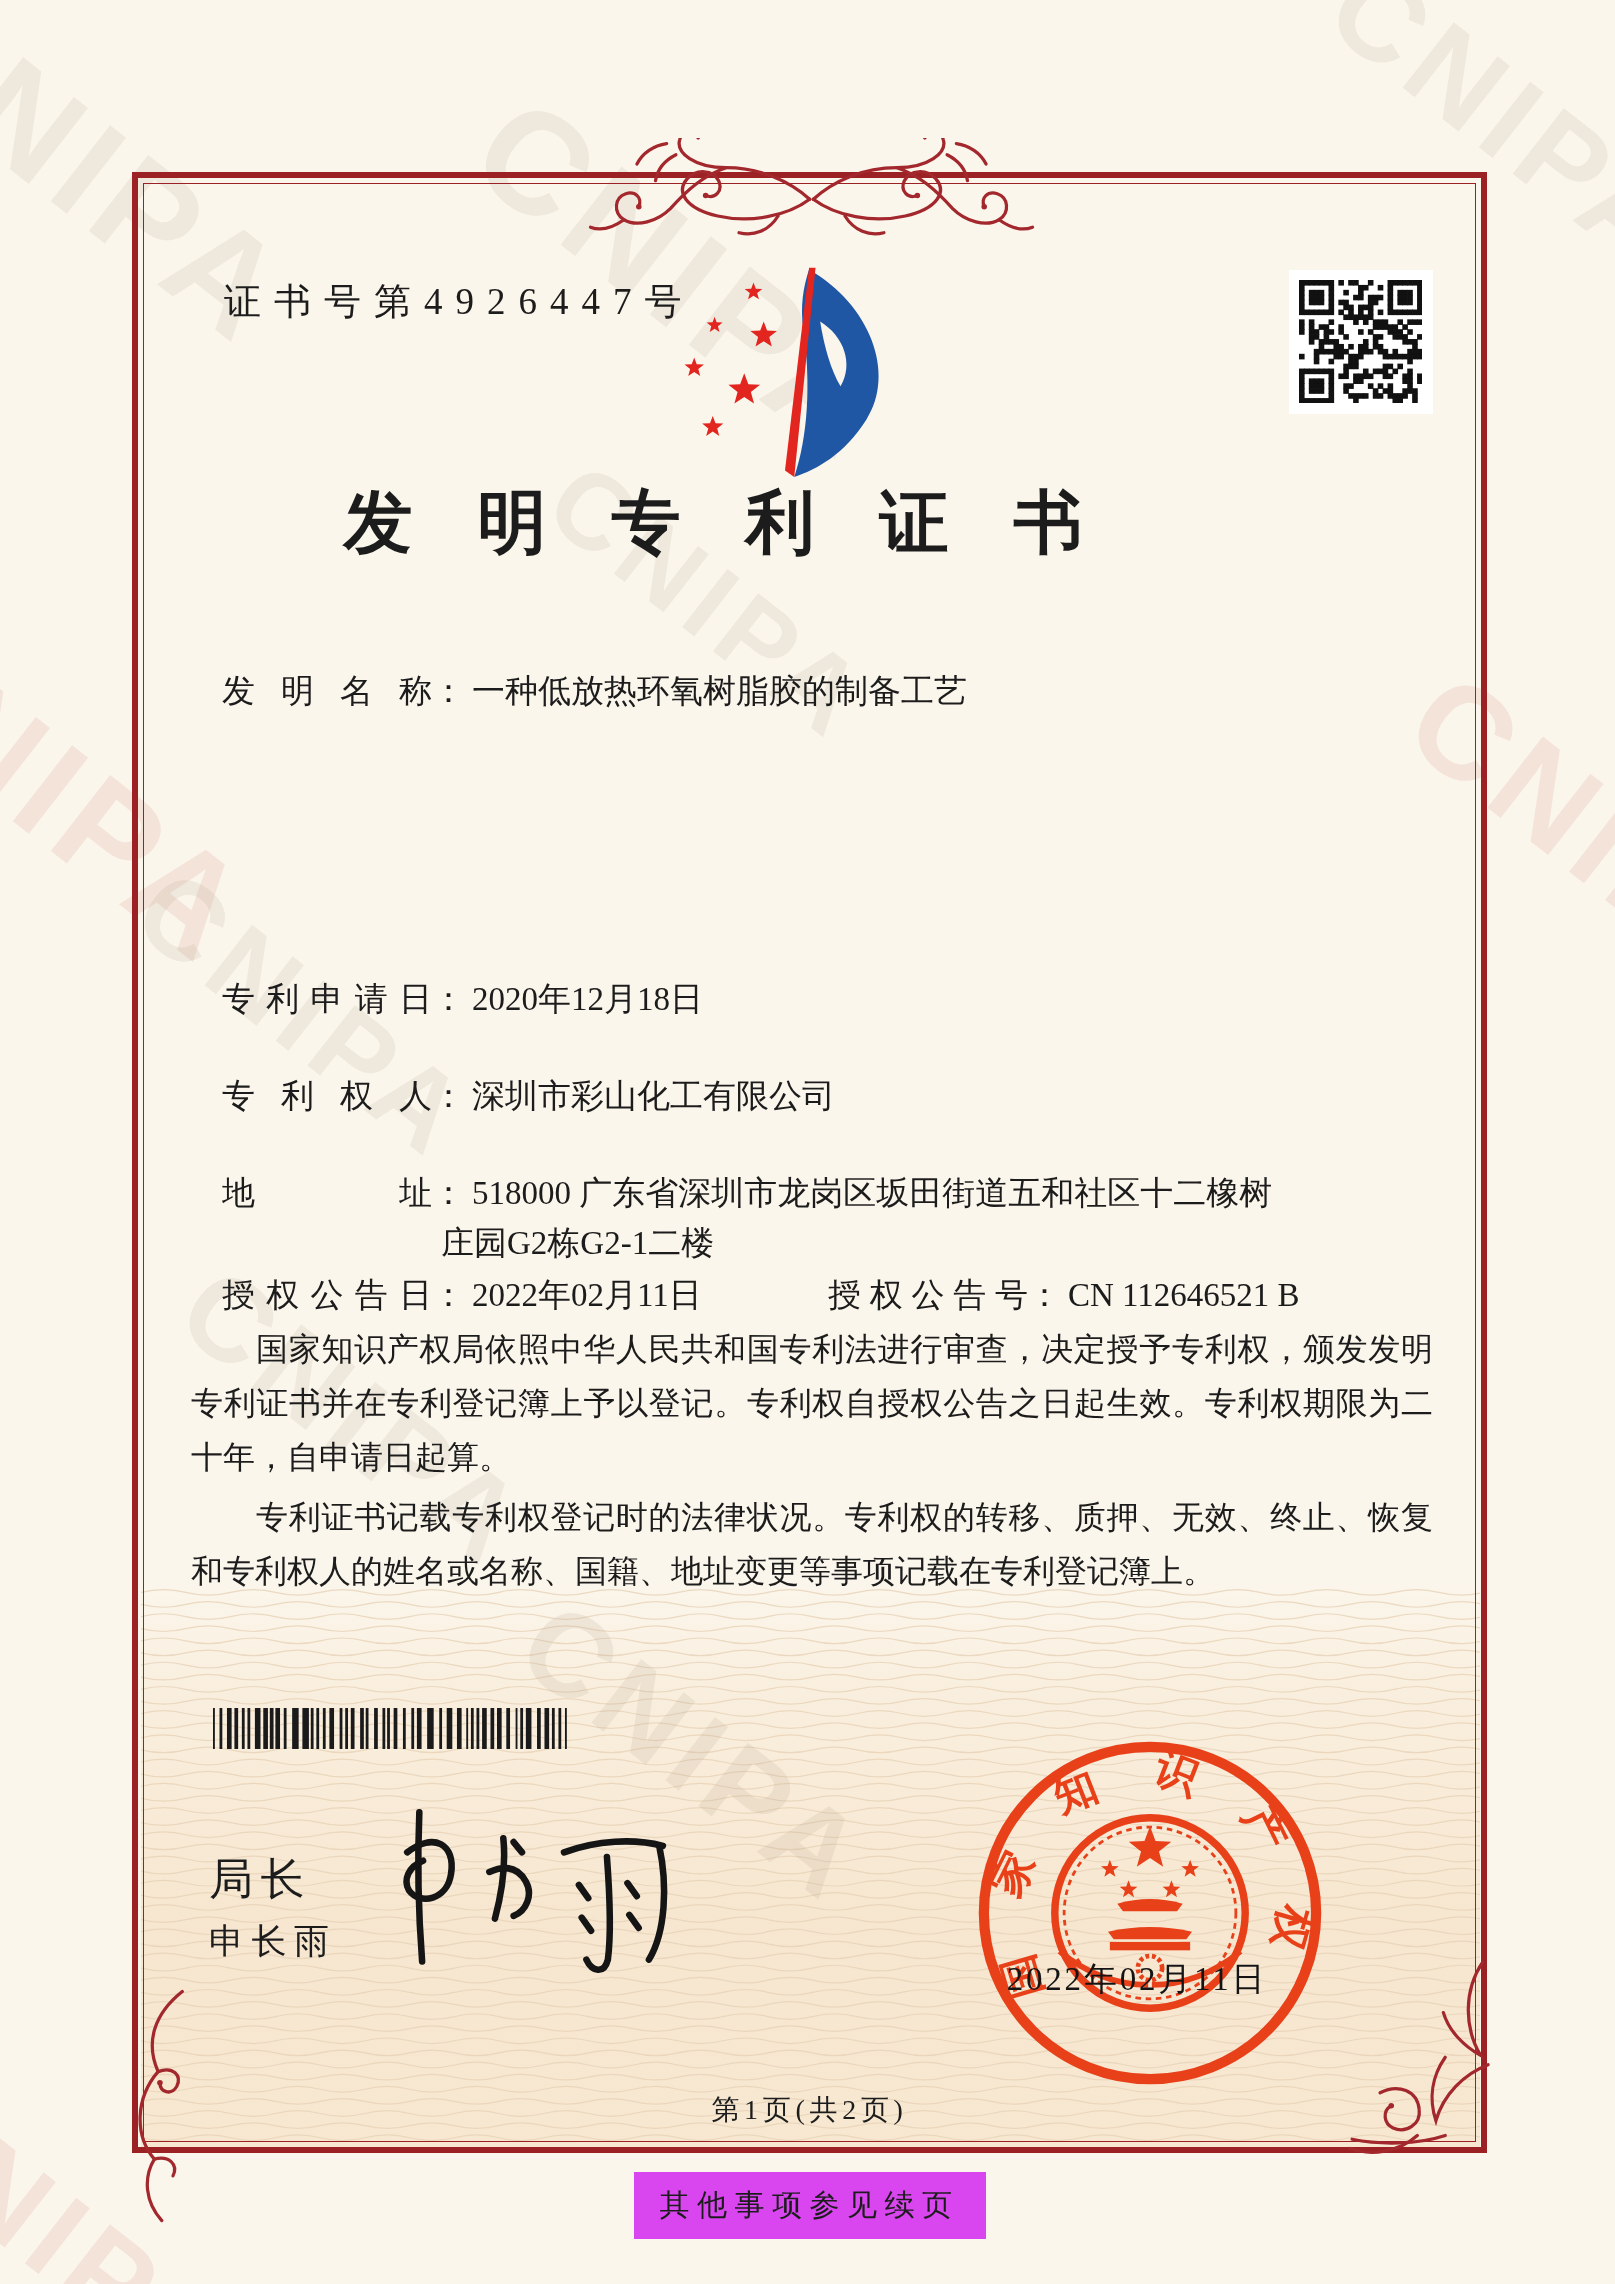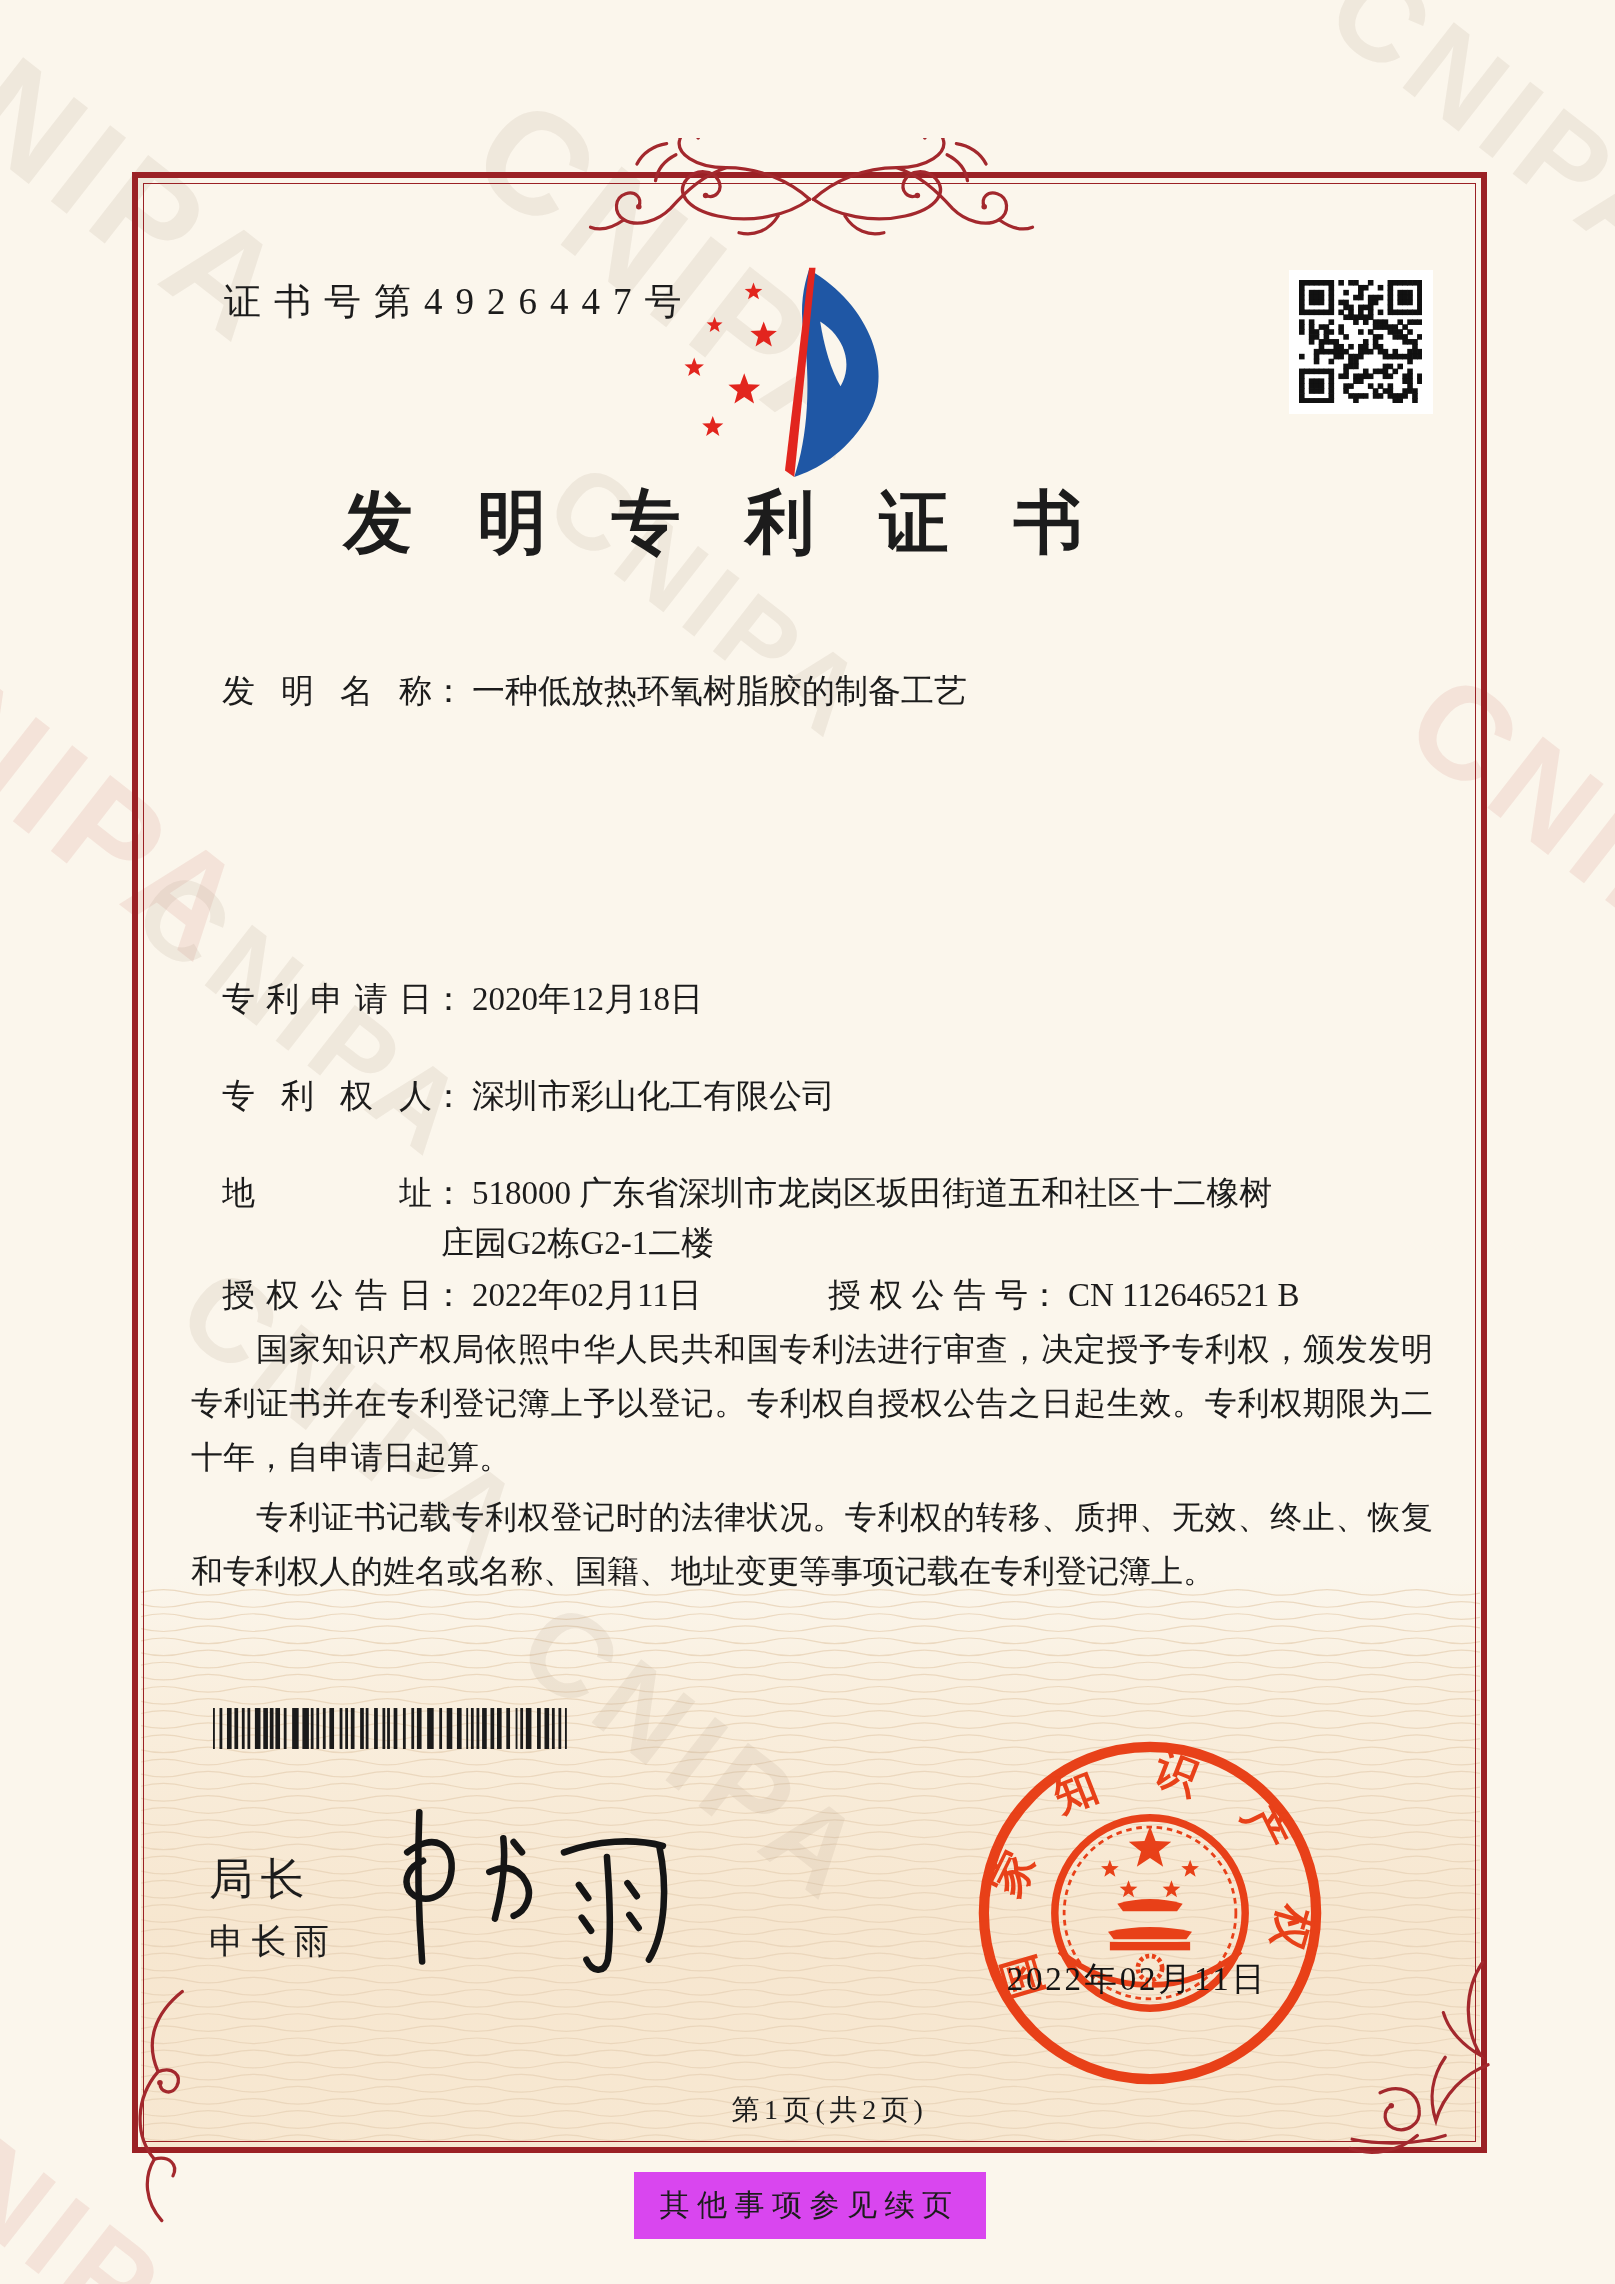--- a/index.html
+++ b/index.html
@@ -39,21 +39,21 @@
         text-align:justify;text-indent:65px;z-index:4;}
   
   #barcode{position:absolute;left:213px;top:1708px;z-index:4;}
   .signer-title{position:absolute;left:209px;top:1850px;font-size:44px;letter-spacing:7.5px;z-index:4;}
   .signer-name{position:absolute;left:209px;top:1918px;font-size:35px;letter-spacing:7.5px;z-index:4;}
   #signature{position:absolute;left:396px;top:1799px;z-index:4;}
   #seal{position:absolute;left:968px;top:1731px;z-index:4;opacity:.95;}
   .seal-date{position:absolute;left:1002px;top:1957px;width:270px;text-align:center;font-size:33px;
              letter-spacing:2.8px;color:#141414;z-index:5;}
   .pagenum{position:absolute;left:132px;top:2091px;width:1355px;text-align:center;font-size:28px;
-           letter-spacing:4.7px;z-index:4;margin-left:20px;}
+           letter-spacing:4.7px;z-index:4;}
   .note-wrap{position:absolute;left:132px;top:2172px;width:1355px;text-align:center;z-index:4;}
   .note{display:inline-block;background:#d946ef;padding:13px 26px;font-size:30px;letter-spacing:7.5px;}
   .orn{position:absolute;z-index:4;}
 </style>
 </head>
 <body>
 
 <div class="page">
 
   <span class="wm gray" style="left:-51px;top:-42px;font-size:140px;">CNIPA</span>

